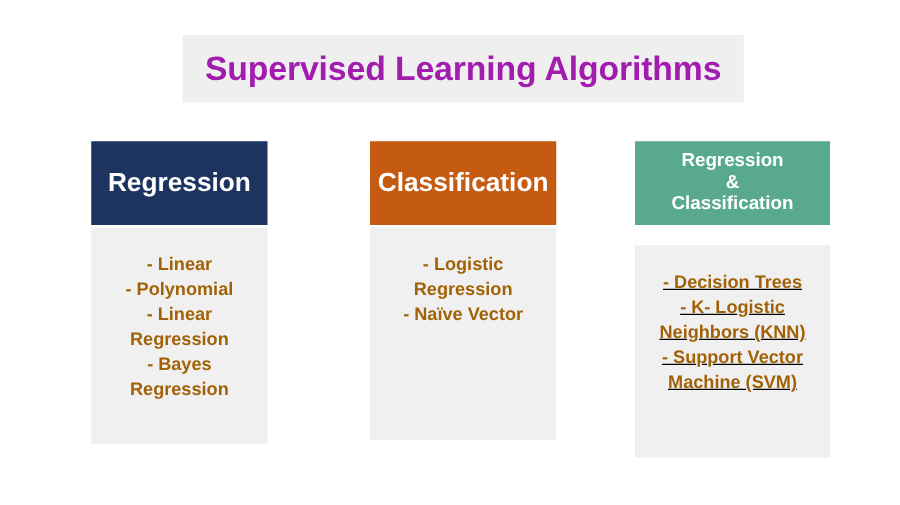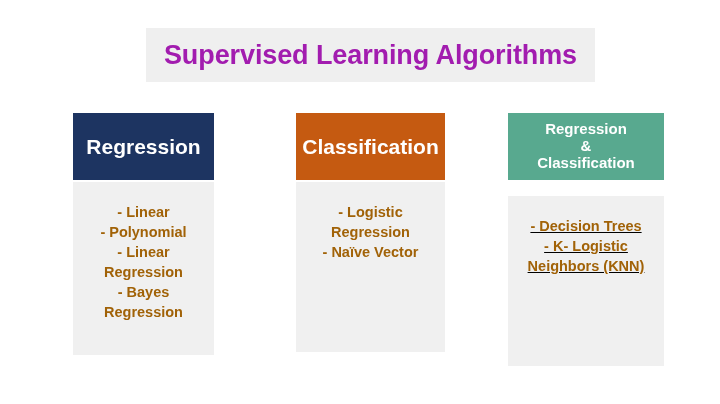--- a/index.html
+++ b/index.html
@@ -122,16 +122,17 @@
 
   <div class="column" id="col-both">
     <div class="col-head">
       <span class="head-line">Regression</span>
       <span class="head-line">&amp;</span>
       <span class="head-line">Classification</span>
     </div>
     <div class="col-body">
       <div class="item">-  Decision Trees</div>
       <div class="item">-  K- Logistic Neighbors (KNN)</div>
+      <div class="item">-  Support Vector Machine (SVM)</div>
     </div>
   </div>
 
 </div>
 
 </body></html>

